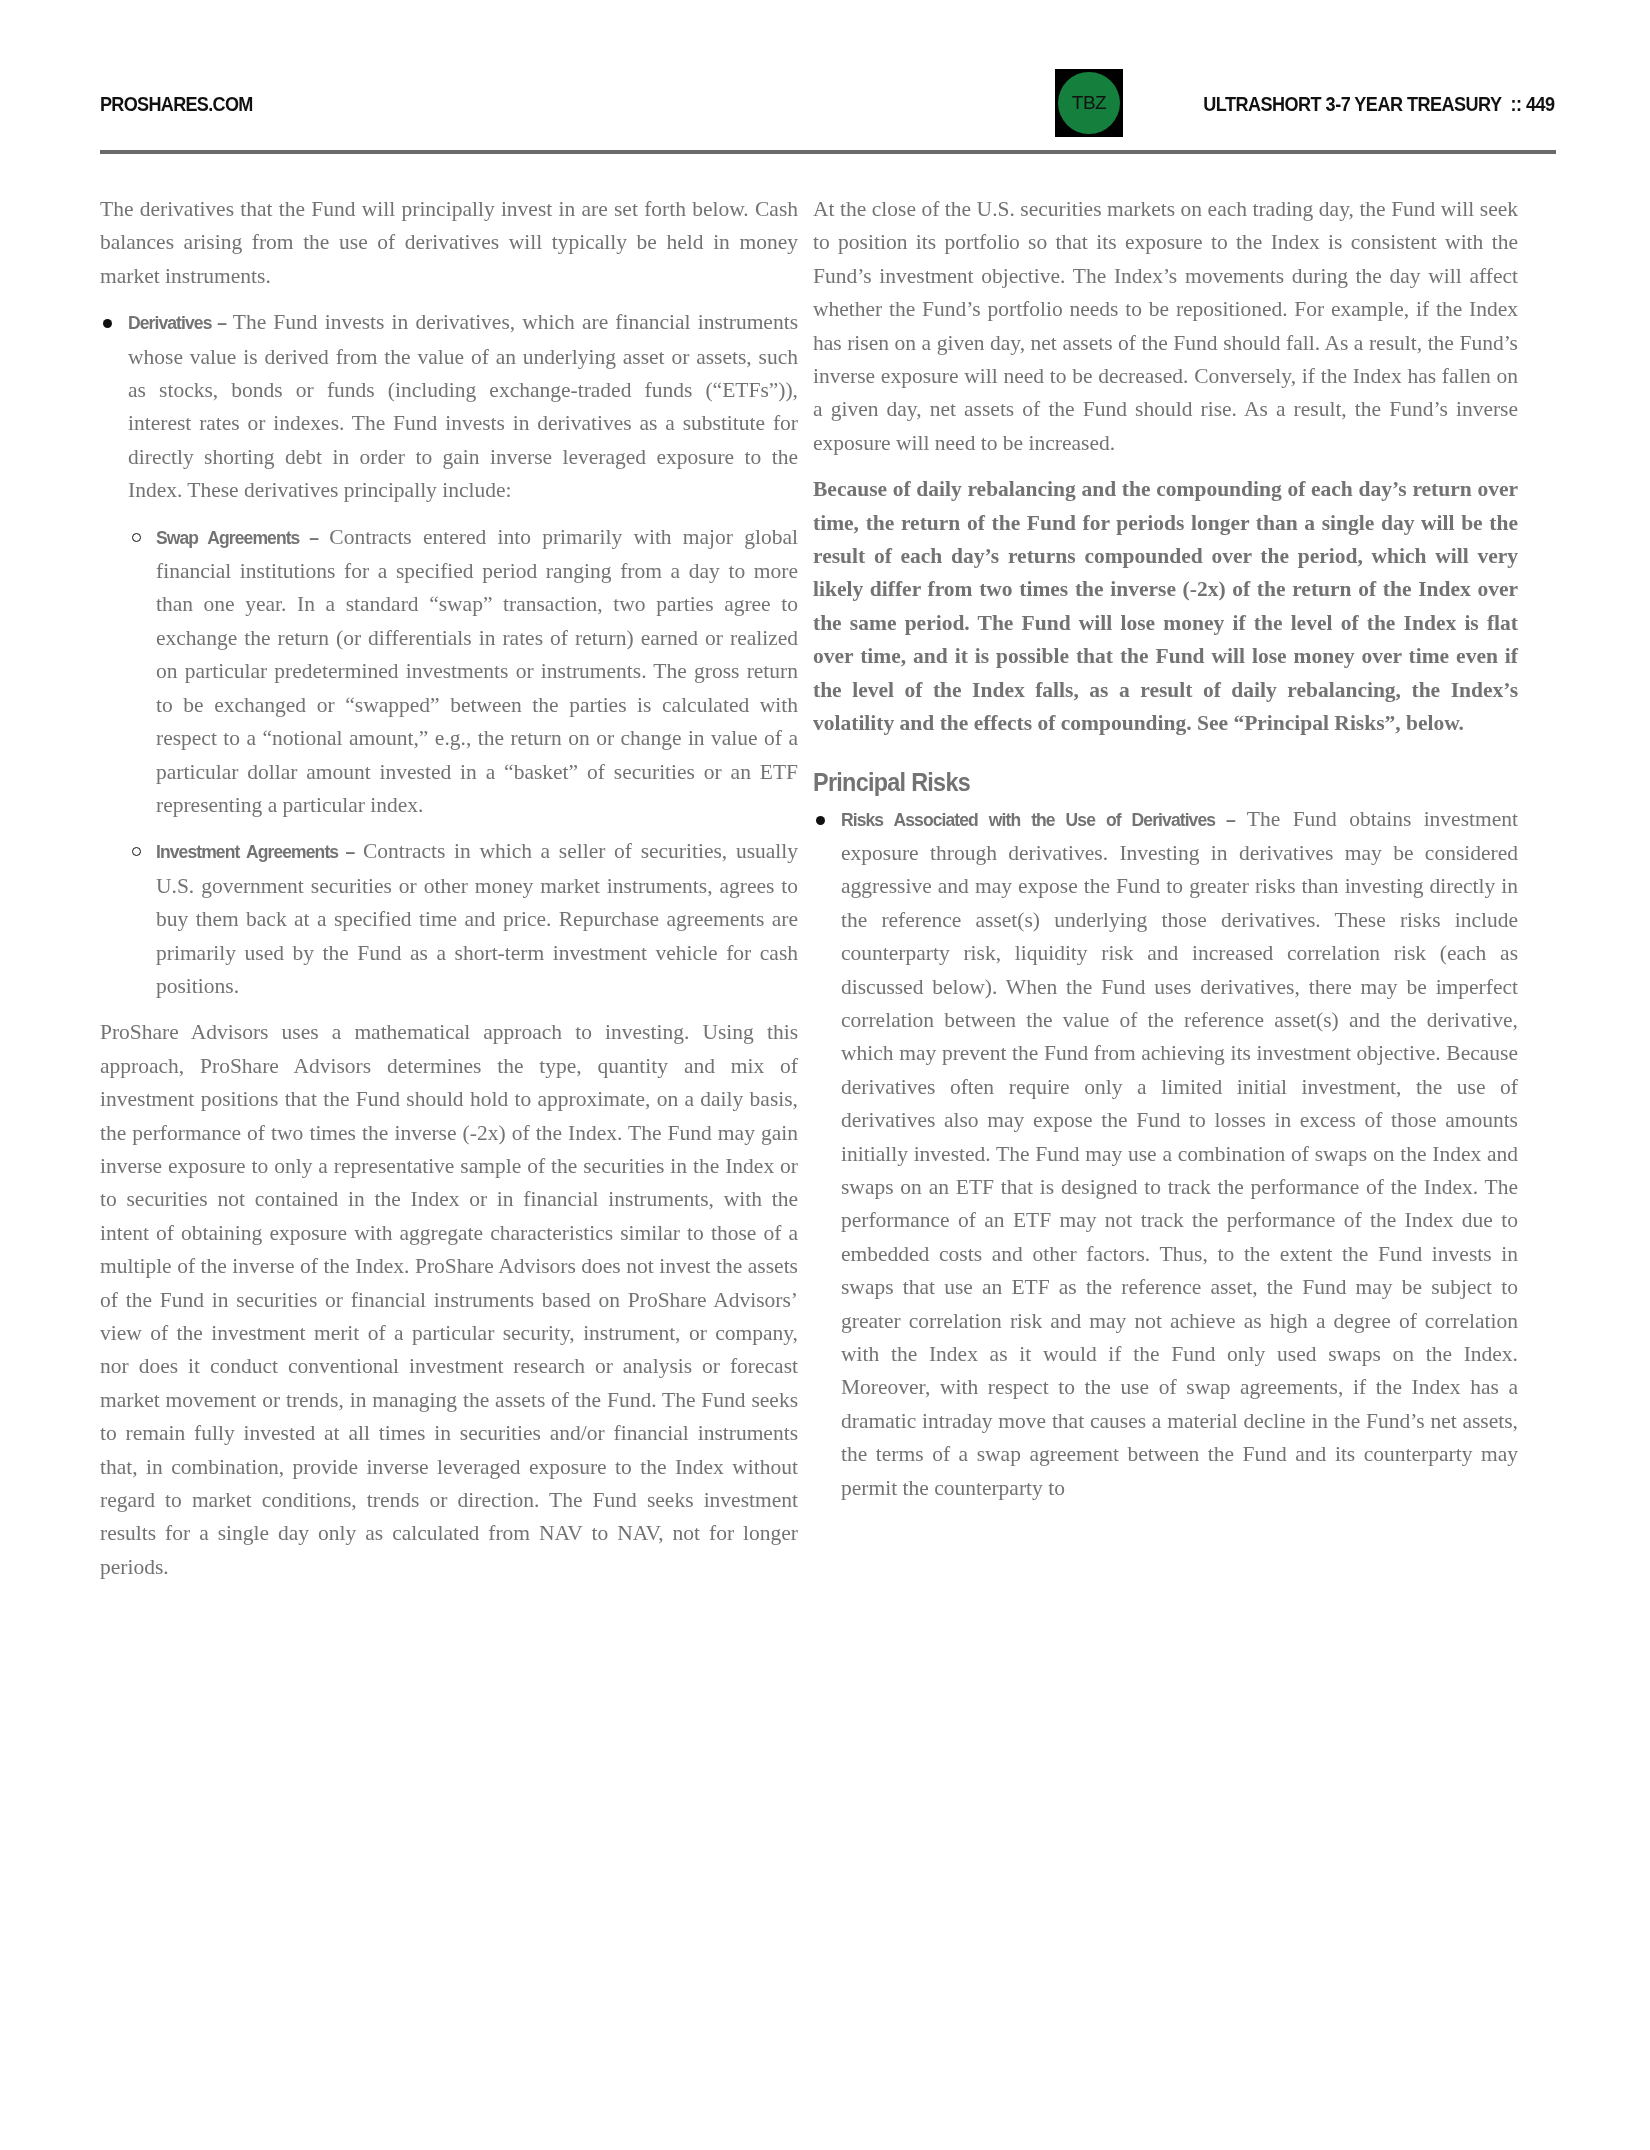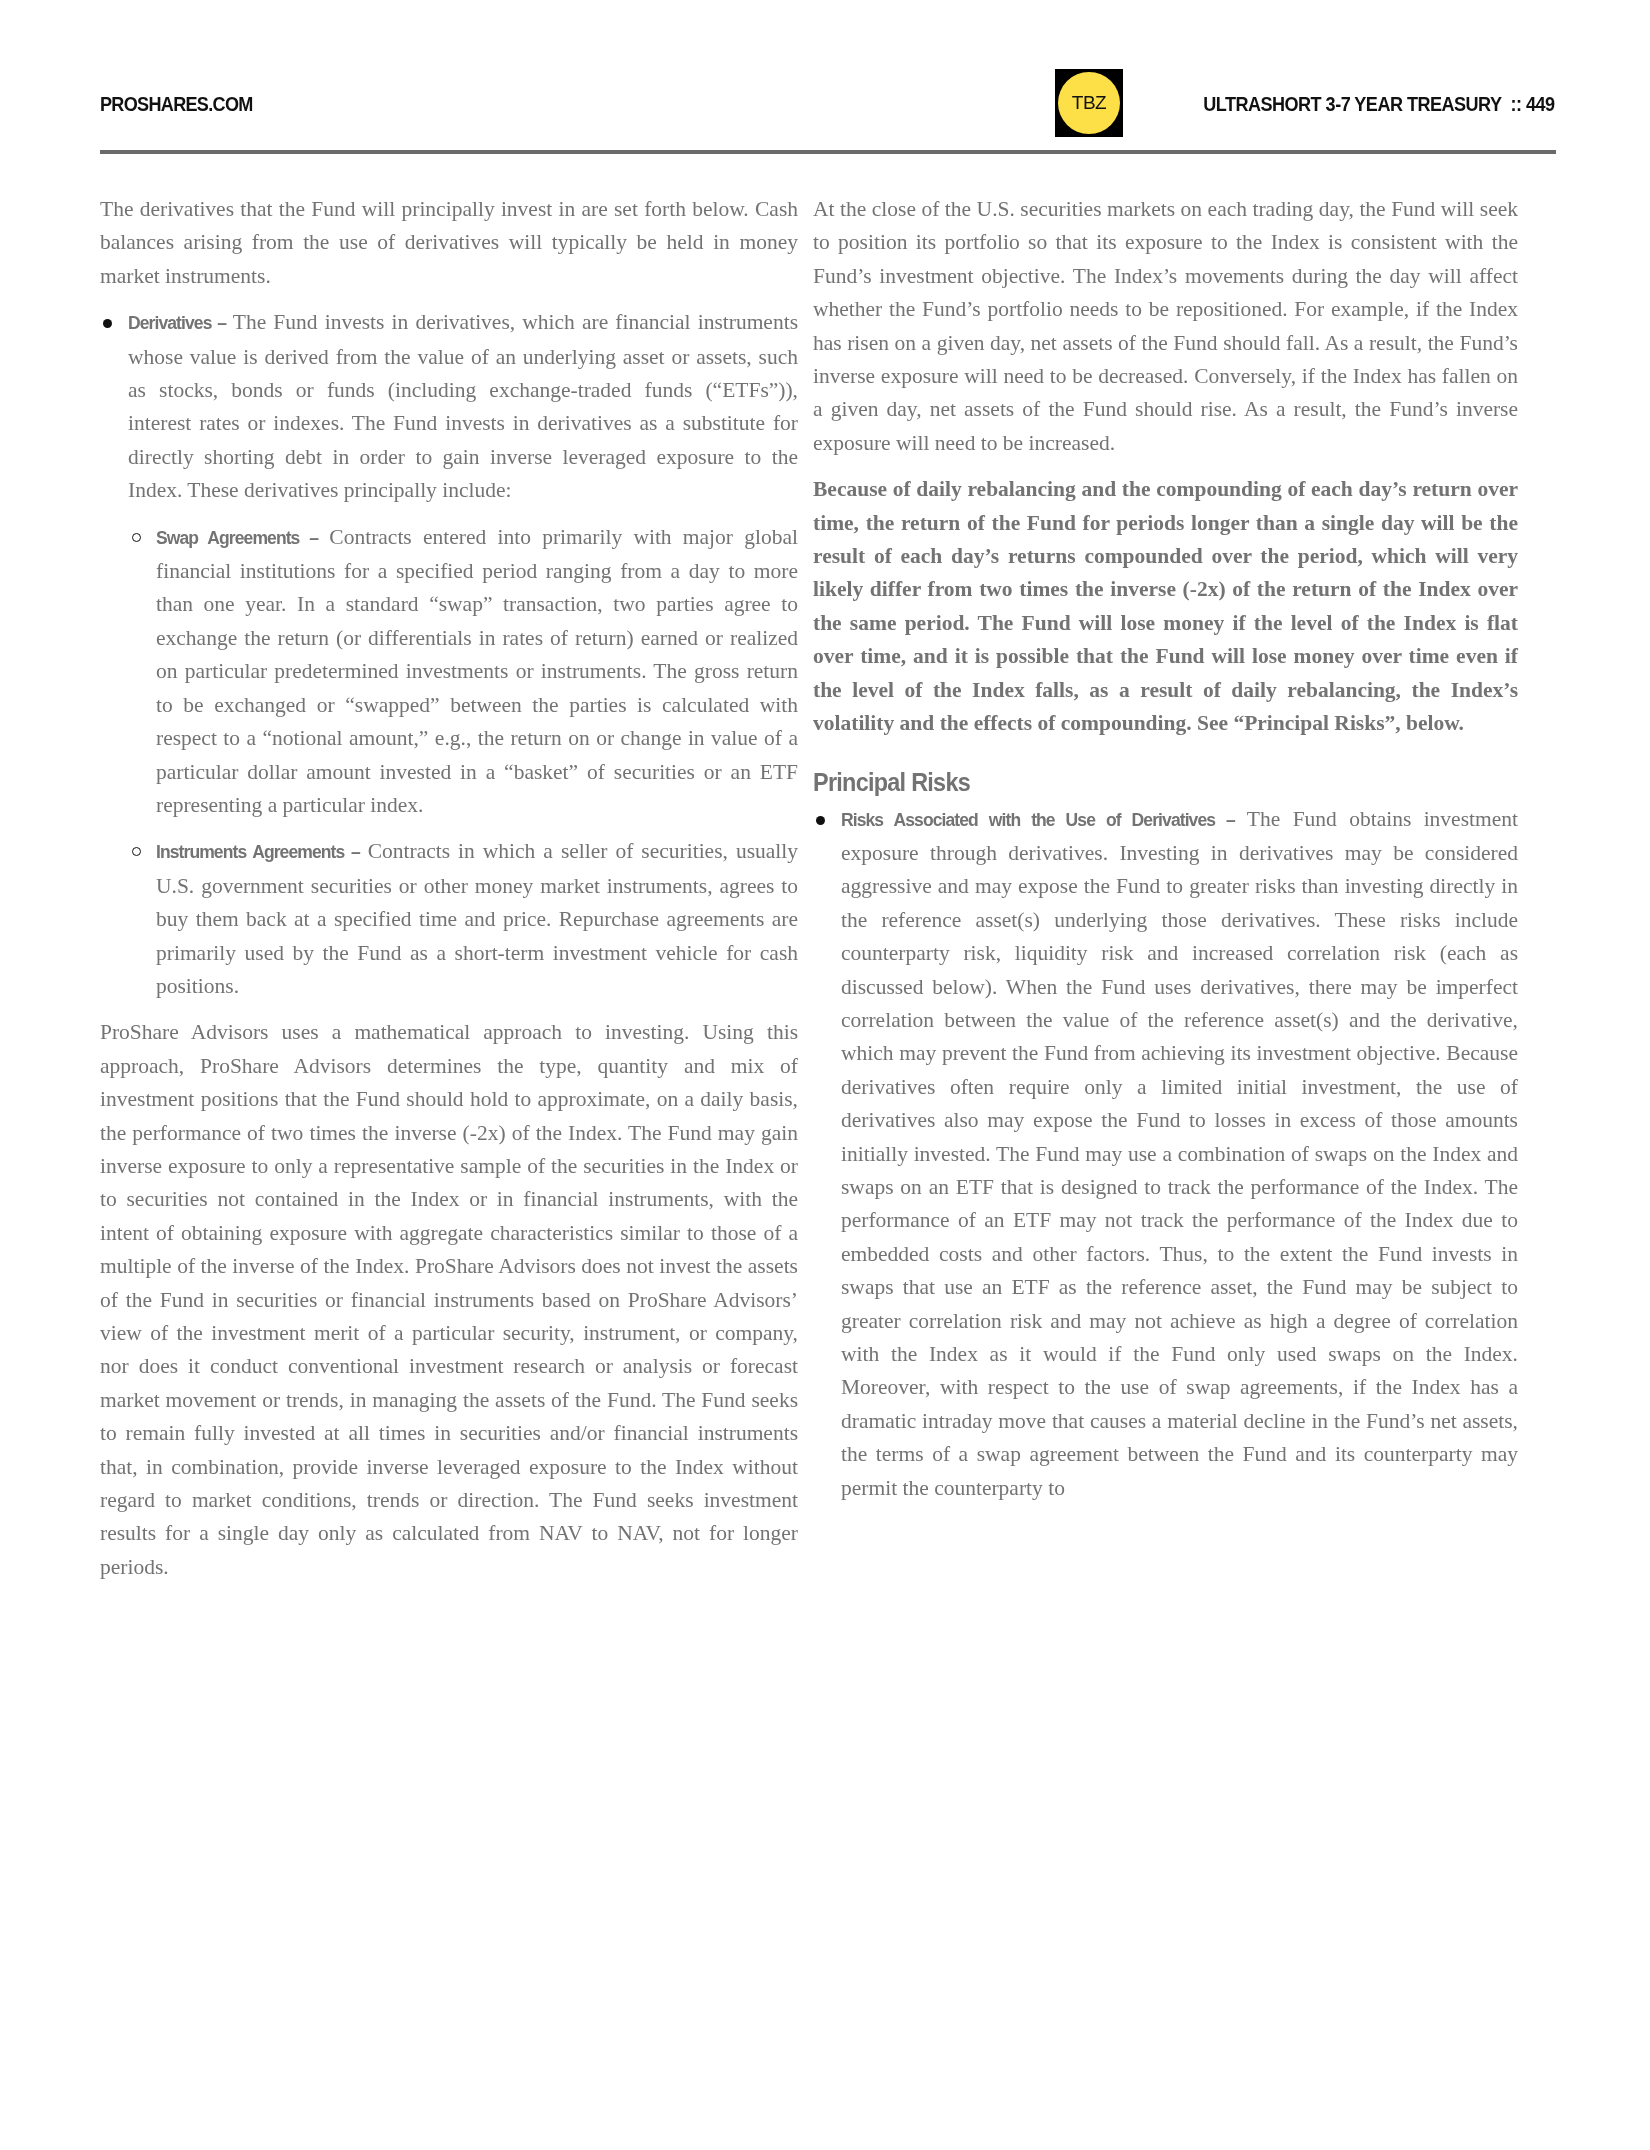--- a/index.html
+++ b/index.html
@@ -1,19 +1,19 @@
 <!DOCTYPE html>
 <html><head>
 <meta charset="utf-8">
 <style>
   html, body { margin:0; padding:0; background:#ffffff; }
   body { width:1650px; height:2150px; position:relative; overflow:hidden; color:#111; }
   .header-left { position:absolute; left:100px; top:92px; font-family:"Liberation Sans", sans-serif; font-weight:bold; font-size:21px; letter-spacing:-0.8px; transform:scaleX(0.86); transform-origin:left center; color:#111; }
   .badge { position:absolute; left:1055px; top:69px; width:68px; height:68px; background:#000; }
-  .badge-circle { position:absolute; left:3px; top:3px; width:62px; height:62px; border-radius:50%; background:#fde047; display:flex; align-items:center; justify-content:center; font-family:"Liberation Sans", sans-serif; font-size:19px; color:#111; letter-spacing:-0.5px; }
+  .badge-circle { position:absolute; left:3px; top:3px; width:62px; height:62px; border-radius:50%; background:#15803d; display:flex; align-items:center; justify-content:center; font-family:"Liberation Sans", sans-serif; font-size:19px; color:#111; letter-spacing:-0.5px; }
   .header-right { position:absolute; right:95px; top:92px; font-family:"Liberation Sans", sans-serif; font-weight:bold; font-size:21px; letter-spacing:-0.6px; transform:scaleX(0.86); transform-origin:right center; color:#111; white-space:nowrap; }
   .header-rule { position:absolute; left:100px; top:150px; width:1456px; height:4px; background:#6a6a6a; }
 
   .col { position:absolute; top:193px; font-family:"Liberation Serif", serif; font-size:21.5px; line-height:33.4px; text-align:justify; color:#737373; }
   .col-left { left:100px; width:698px; }
   .col-right { left:813px; width:705px; }
   .col p { margin:0 0 13px 0; }
   .label { font-family:"Liberation Sans", sans-serif; font-weight:bold; font-size:17.5px; letter-spacing:-0.9px; }
   .bullet { position:relative; padding-left:28px; margin:0 0 13px 0; }
   .bullet .dot { position:absolute; left:3px; top:13px; width:9px; height:9px; border-radius:50%; background:#111; }
@@ -42,21 +42,21 @@
     <span class="dot"></span>
     <span class="label">Derivatives –</span><span> The Fund invests in derivatives, which are financial instruments whose value is derived from the value of an underlying asset or assets, such as stocks, bonds or funds (including exchange-traded funds (“ETFs”)), interest rates or indexes. The Fund invests in derivatives as a substitute for directly shorting debt in order to gain inverse leveraged exposure to the Index. These derivatives principally include:</span>
   </div>
   <div class="sub">
     <span class="ring"></span>
     <span class="label">Swap Agreements –</span><span> Contracts entered into primarily with major global financial institutions for a specified period ranging from a day to more than one year. In a standard “swap” transaction, two parties agree to exchange the return (or differentials in rates of return) earned or realized on particular predetermined investments or instruments. The gross return to be exchanged or “swapped” between the parties is calculated with respect to a “notional amount,” e.g., the return on or change in value of a particular dollar amount invested in a “basket” of securities or an ETF representing a particular index.</span>
   </div>
 
   <div class="sub">
     <span class="ring"></span>
-    <span class="label">Instruments Agreements –</span><span> Contracts in which a seller of securities, usually U.S. government securities or other money market instruments, agrees to buy them back at a specified time and price. Repurchase agreements are primarily used by the Fund as a short-term investment vehicle for cash positions.</span>
+    <span class="label">Investment Agreements –</span><span> Contracts in which a seller of securities, usually U.S. government securities or other money market instruments, agrees to buy them back at a specified time and price. Repurchase agreements are primarily used by the Fund as a short-term investment vehicle for cash positions.</span>
   </div>
 
   <p>ProShare Advisors uses a mathematical approach to investing. Using this approach, ProShare Advisors determines the type, quantity and mix of investment positions that the Fund should hold to approximate, on a daily basis, the performance of two times the inverse (-2x) of the Index. The Fund may gain inverse exposure to only a representative sample of the securities in the Index or to securities not contained in the Index or in financial instruments, with the intent of obtaining exposure with aggregate characteristics similar to those of a multiple of the inverse of the Index. ProShare Advisors does not invest the assets of the Fund in securities or financial instruments based on ProShare Advisors’ view of the investment merit of a particular security, instrument, or company, nor does it conduct conventional investment research or analysis or forecast market movement or trends, in managing the assets of the Fund. The Fund seeks to remain fully invested at all times in securities and/or financial instruments that, in combination, provide inverse leveraged exposure to the Index without regard to market conditions, trends or direction. The Fund seeks investment results for a single day only as calculated from NAV to NAV, not for longer periods.</p>
 </div>
 
 <div class="col col-right">
   <p>At the close of the U.S. securities markets on each trading day, the Fund will seek to position its portfolio so that its exposure to the Index is consistent with the Fund’s investment objective. The Index’s movements during the day will affect whether the Fund’s portfolio needs to be repositioned. For example, if the Index has risen on a given day, net assets of the Fund should fall. As a result, the Fund’s inverse exposure will need to be decreased. Conversely, if the Index has fallen on a given day, net assets of the Fund should rise. As a result, the Fund’s inverse exposure will need to be increased.</p>
   <p class="bold-para">Because of daily rebalancing and the compounding of each day’s return over time, the return of the Fund for periods longer than a single day will be the result of each day’s returns compounded over the period, which will very likely differ from two times the inverse (-2x) of the return of the Index over the same period. The Fund will lose money if the level of the Index is flat over time, and it is possible that the Fund will lose money over time even if the level of the Index falls, as a result of daily rebalancing, the Index’s volatility and the effects of compounding. See “Principal Risks”, below.</p>
   <div class="section-heading">Principal Risks</div>
   <div class="bullet">

